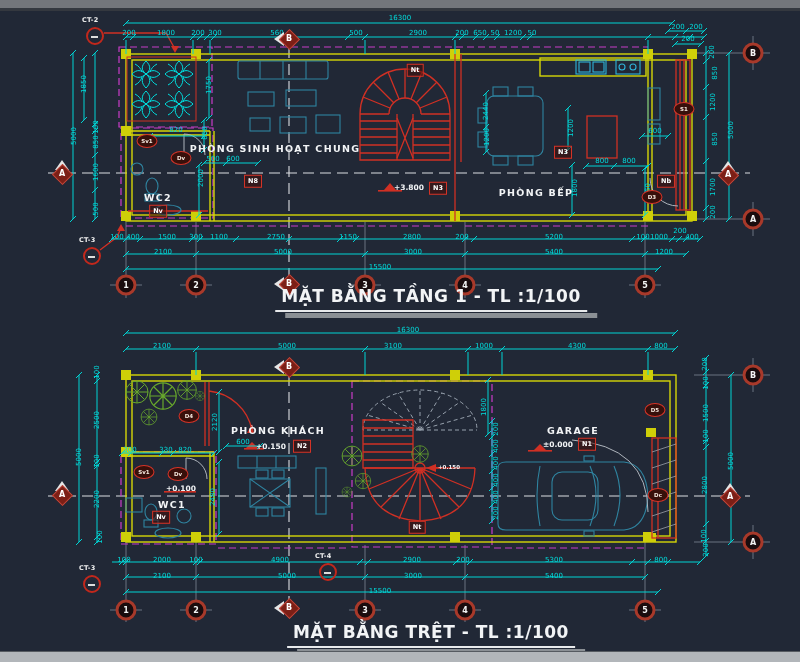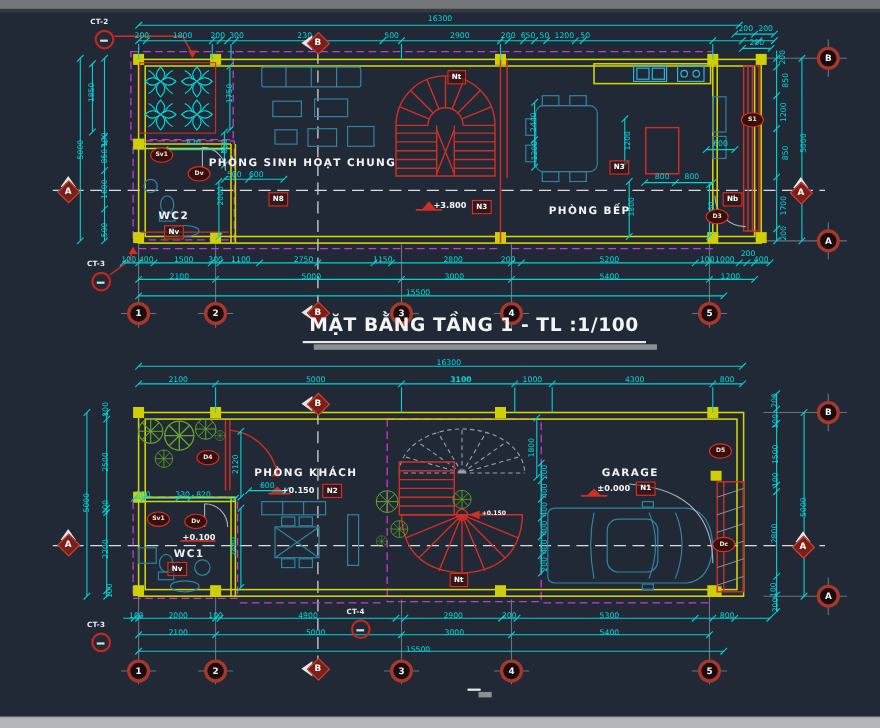--- a/index.html
+++ b/index.html
@@ -267,21 +267,21 @@
         </g>
     </g>
   </svg>
 
   <div id="annot">
       <span class="dim" style="left: 400px; top: 18px;">16300</span>
       <span class="dim" style="left: 129px; top: 33px;">200</span>
       <span class="dim" style="left: 166px; top: 33px;">1800</span>
       <span class="dim" style="left: 198px; top: 33px;">200</span>
       <span class="dim" style="left: 215px; top: 33px;">300</span>
-      <span class="dim" style="left: 277px; top: 33px;">230</span>
+      <span class="dim" style="left: 277px; top: 33px;">560</span>
       <span class="dim" style="left: 356px; top: 33px;">500</span>
       <span class="dim" style="left: 418px; top: 33px;">2900</span>
       <span class="dim" style="left: 462px; top: 33px;">200</span>
       <span class="dim" style="left: 480px; top: 33px;">650</span>
       <span class="dim" style="left: 495px; top: 33px;">50</span>
       <span class="dim" style="left: 513px; top: 33px;">1200</span>
       <span class="dim" style="left: 532px; top: 33px;">50</span>
       <span class="dim" style="left: 678px; top: 27px;">200</span>
       <span class="dim" style="left: 696px; top: 27px;">200</span>
       <span class="dim" style="left: 688px; top: 39px;">200</span>
@@ -377,21 +377,21 @@
         <em class="dletter">A</em>
       </span>
       <span class="dia" style="left: 728px; top: 175px;">
         <i class="wedge wup"></i>
         <i class="dsq"></i>
         <em class="dletter">A</em>
       </span>
       <span class="dim" style="left: 408px; top: 330px;">16300</span>
       <span class="dim" style="left: 162px; top: 346px;">2100</span>
       <span class="dim" style="left: 287px; top: 346px;">5000</span>
-      <span class="dim" style="left: 419px; top: 346px; font-weight: bold;">3100</span>
+      <span class="dim" style="left: 393px; top: 346px;">3100</span>
       <span class="dim" style="left: 484px; top: 346px;">1000</span>
       <span class="dim" style="left: 577px; top: 346px;">4300</span>
       <span class="dim" style="left: 661px; top: 346px;">800</span>
       <span class="dim rot" style="left: 97px; top: 372px;">100</span>
       <span class="dim rot" style="left: 97px; top: 420px;">2500</span>
       <span class="dim rot" style="left: 79px; top: 457px;">5000</span>
       <span class="dim rot" style="left: 97px; top: 461px;">100</span>
       <span class="dim rot" style="left: 97px; top: 499px;">2200</span>
       <span class="dim rot" style="left: 100px; top: 537px;">100</span>
       <span class="dim rot" style="left: 705px; top: 364px;">200</span>
@@ -475,16 +475,16 @@
         <em class="dletter">A</em>
       </span>
       <span class="dia" style="left: 730px; top: 497px;">
         <i class="wedge wup"></i>
         <i class="dsq"></i>
         <em class="dletter">A</em>
       </span>
     </div>
 
   <div class="ptitle t1"><span>MẶT BẰNG TẦNG 1 - TL :1/100</span><div class="sh"></div></div>
-  <div class="ptitle t2"><div class="sh"></div></div>
+  <div class="ptitle t2"><span>MẶT BẰNG TRỆT - TL :1/100</span><div class="sh"></div></div>
 
   <div class="bar-bottom"></div>
 </div>
 
 </body></html>

